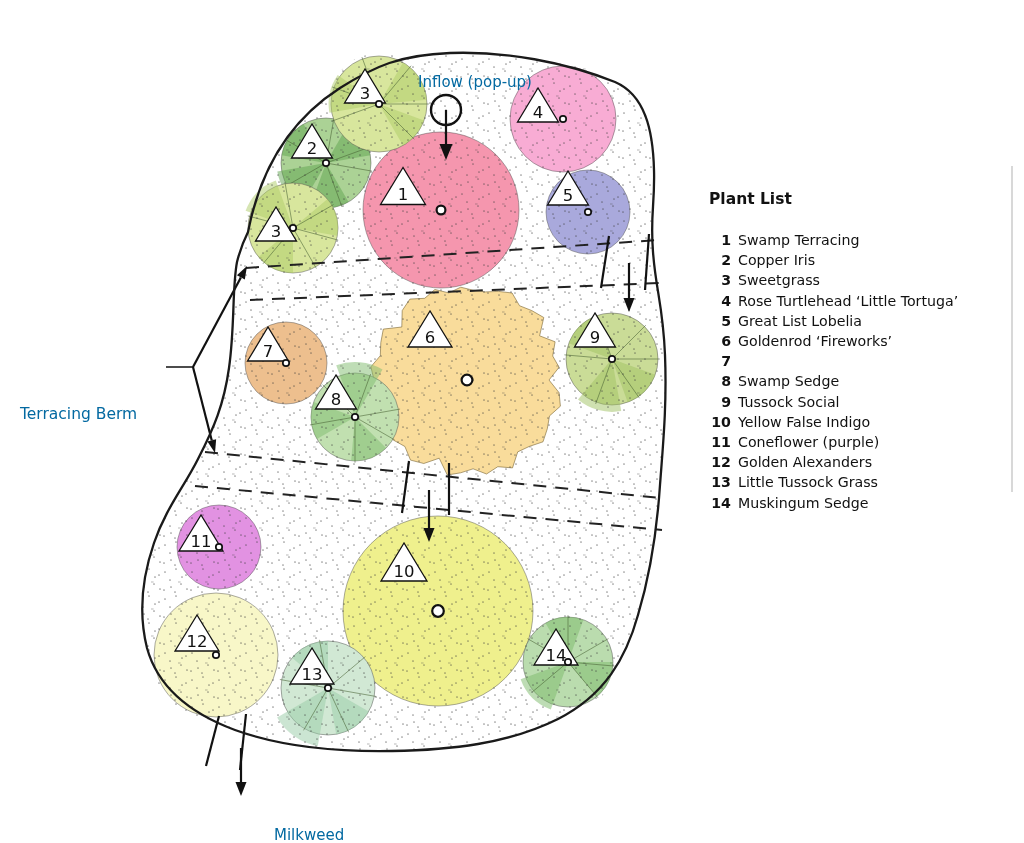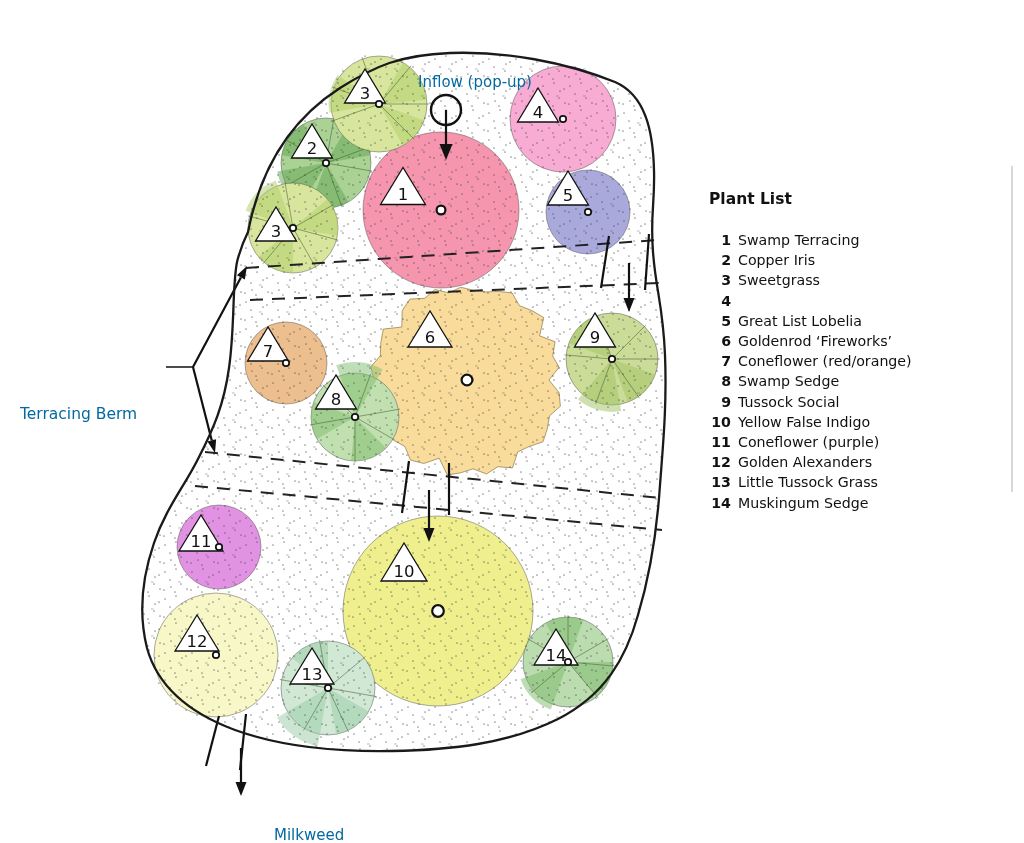--- a/index.html
+++ b/index.html
@@ -306,32 +306,32 @@
         <div class="pl-row">
           <span class="pl-num">2</span>
           <span class="pl-name">Copper Iris</span>
         </div>
         <div class="pl-row">
           <span class="pl-num">3</span>
           <span class="pl-name">Sweetgrass</span>
         </div>
         <div class="pl-row">
           <span class="pl-num">4</span>
+          <span class="pl-name">Rose Turtlehead ‘Little Tortuga’</span>
         </div>
         <div class="pl-row">
           <span class="pl-num">5</span>
           <span class="pl-name">Great List Lobelia</span>
         </div>
         <div class="pl-row">
           <span class="pl-num">6</span>
           <span class="pl-name">Goldenrod ‘Fireworks’</span>
         </div>
         <div class="pl-row">
           <span class="pl-num">7</span>
-          <span class="pl-name">Coneflower (red/orange)</span>
         </div>
         <div class="pl-row">
           <span class="pl-num">8</span>
           <span class="pl-name">Swamp Sedge</span>
         </div>
         <div class="pl-row">
           <span class="pl-num">9</span>
           <span class="pl-name">Tussock Social</span>
         </div>
         <div class="pl-row">

